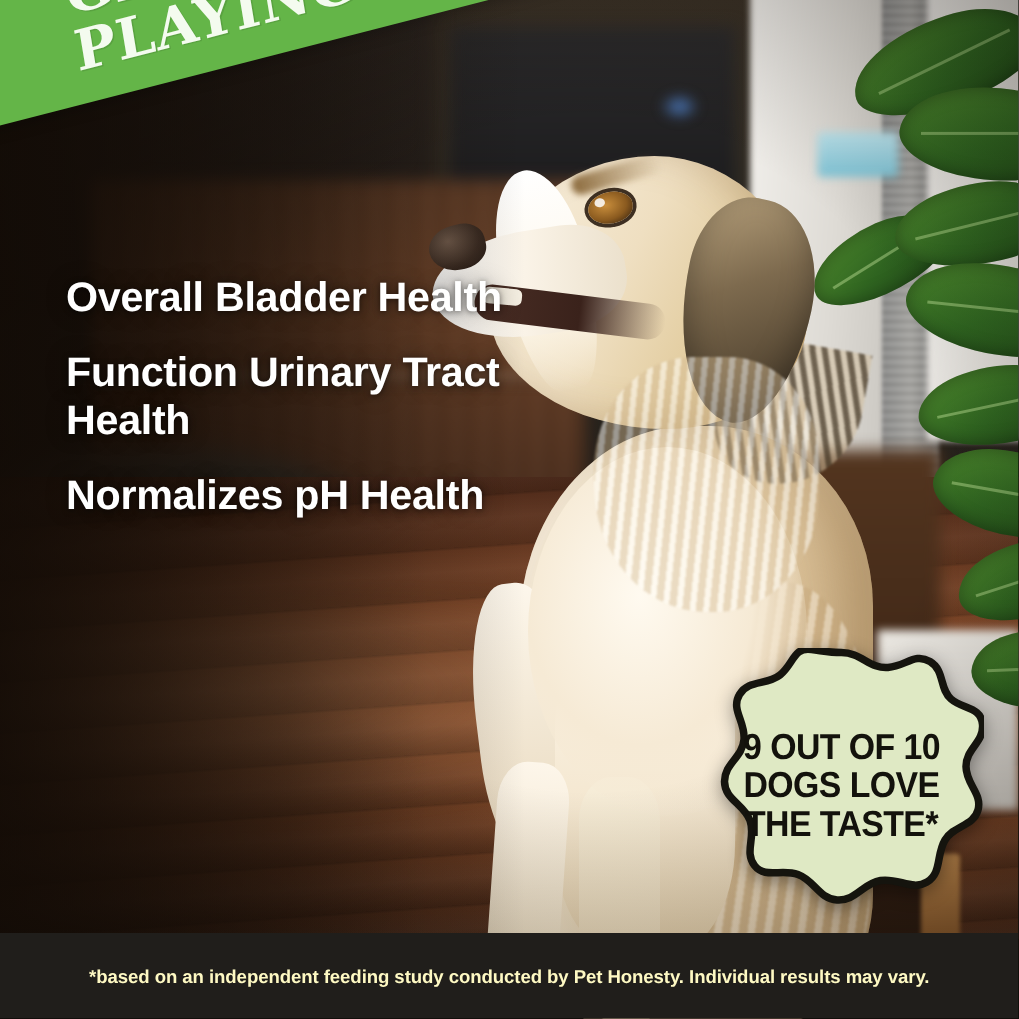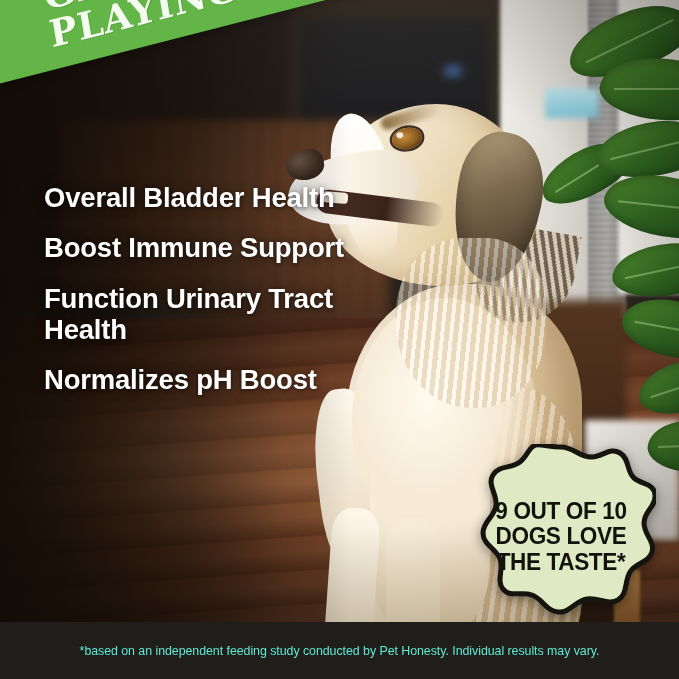--- a/index.html
+++ b/index.html
@@ -308,21 +308,21 @@
     font-size:27.5px;
     line-height:1.14;
     letter-spacing:-.2px;
     margin:0 0 19px 0;
     text-shadow:0 1px 4px rgba(0,0,0,.55), 0 0 14px rgba(0,0,0,.35);
   }
   .benefit:last-child{margin-bottom:0;}
 
   
   .badge{
-    position:absolute;left:466px;top:444px;width:190px;height:184px;
+    position:absolute;left:466px;top:432px;width:190px;height:184px;
   }
   .badge svg{position:absolute;inset:0;width:100%;height:100%;
     filter:drop-shadow(0 3px 6px rgba(0,0,0,.40));}
   .badge-text{
     position:absolute;left:0;top:0;width:190px;height:184px;
     display:flex;flex-direction:column;align-items:center;justify-content:center;
     color:#13120c;
     font-family:"Liberation Sans", sans-serif;
     font-weight:700;
     font-size:24px;
@@ -334,24 +334,24 @@
     text-transform:uppercase;
   }
 
   
   .footer{
     position:absolute;left:0;bottom:0;width:679px;height:57px;
     background:#201e1b;
     display:flex;align-items:center;justify-content:center;
   }
   .footer-text{
-    color:#5eead4;
+    color:#fef9c3;
     font-family:"Liberation Sans", sans-serif;
     font-size:12.4px;
-    font-weight:400;
+    font-weight:700;
     letter-spacing:-.05px;
     text-align:center;
   }
 </style>
 </head>
 <body>
 
 <div id="stage">
 
   <div class="photo">
@@ -411,23 +411,22 @@
     <div class="left-scrim"></div>
   </div>
 
   <div class="banner">
     <h1 class="banner-text">GET BACK TO
 PLAYING!</h1>
   </div>
 
   <div class="benefits">
     <p class="benefit">Overall Bladder Health</p>
-    <p class="benefit">Boost Immune Support</p>
     <p class="benefit">Function Urinary Tract Health</p>
-    <p class="benefit">Normalizes pH Boost</p>
+    <p class="benefit">Normalizes pH Health</p>
   </div>
 
   <div class="badge">
     <svg viewBox="0 0 190 184">
       <path d="M95 3
                C108 3 114 14 126 13 C138 12 144 3 154 9
                C164 15 160 27 168 34 C176 41 188 39 189 51
                C190 63 178 67 178 79 C178 91 189 97 186 108
                C183 119 170 118 164 128 C158 138 162 150 152 156
                C142 162 133 153 121 155 C109 157 104 169 92 168

